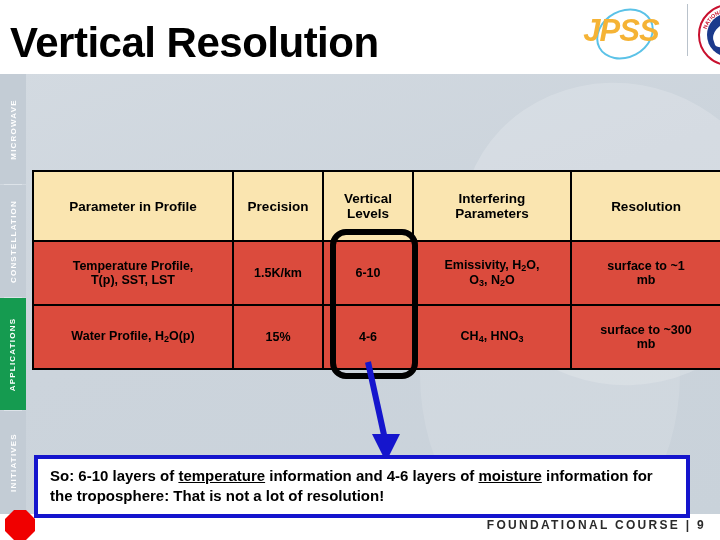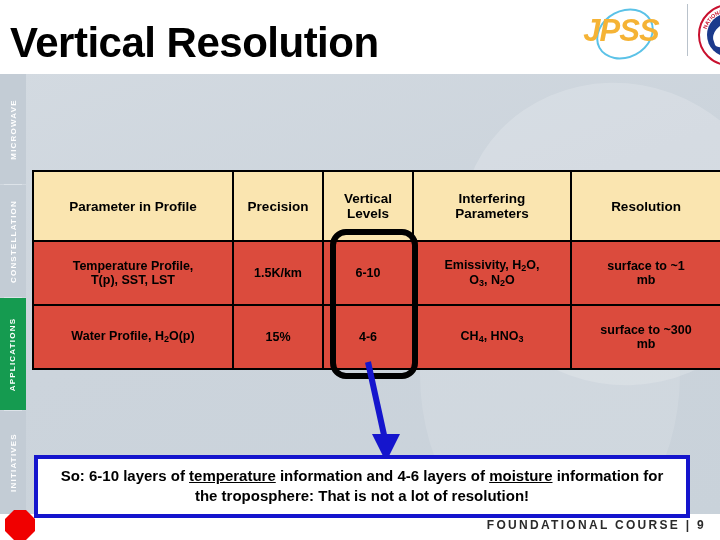--- a/index.html
+++ b/index.html
@@ -244,21 +244,20 @@
 
   
   .callout {
     position: absolute;
     left: 34px; top: 455px;
     width: 656px;
     background: #ffffff;
     border: 4px solid #1515CD;
     padding: 7px 12px 9px 12px;
     box-sizing: border-box;
-    text-align: center;
   }
   .callout-text {
     font-size: 15px;
     font-weight: bold;
     color: #000000;
     line-height: 1.30;
   }
   .callout-text u { text-decoration: underline; }
 
   

